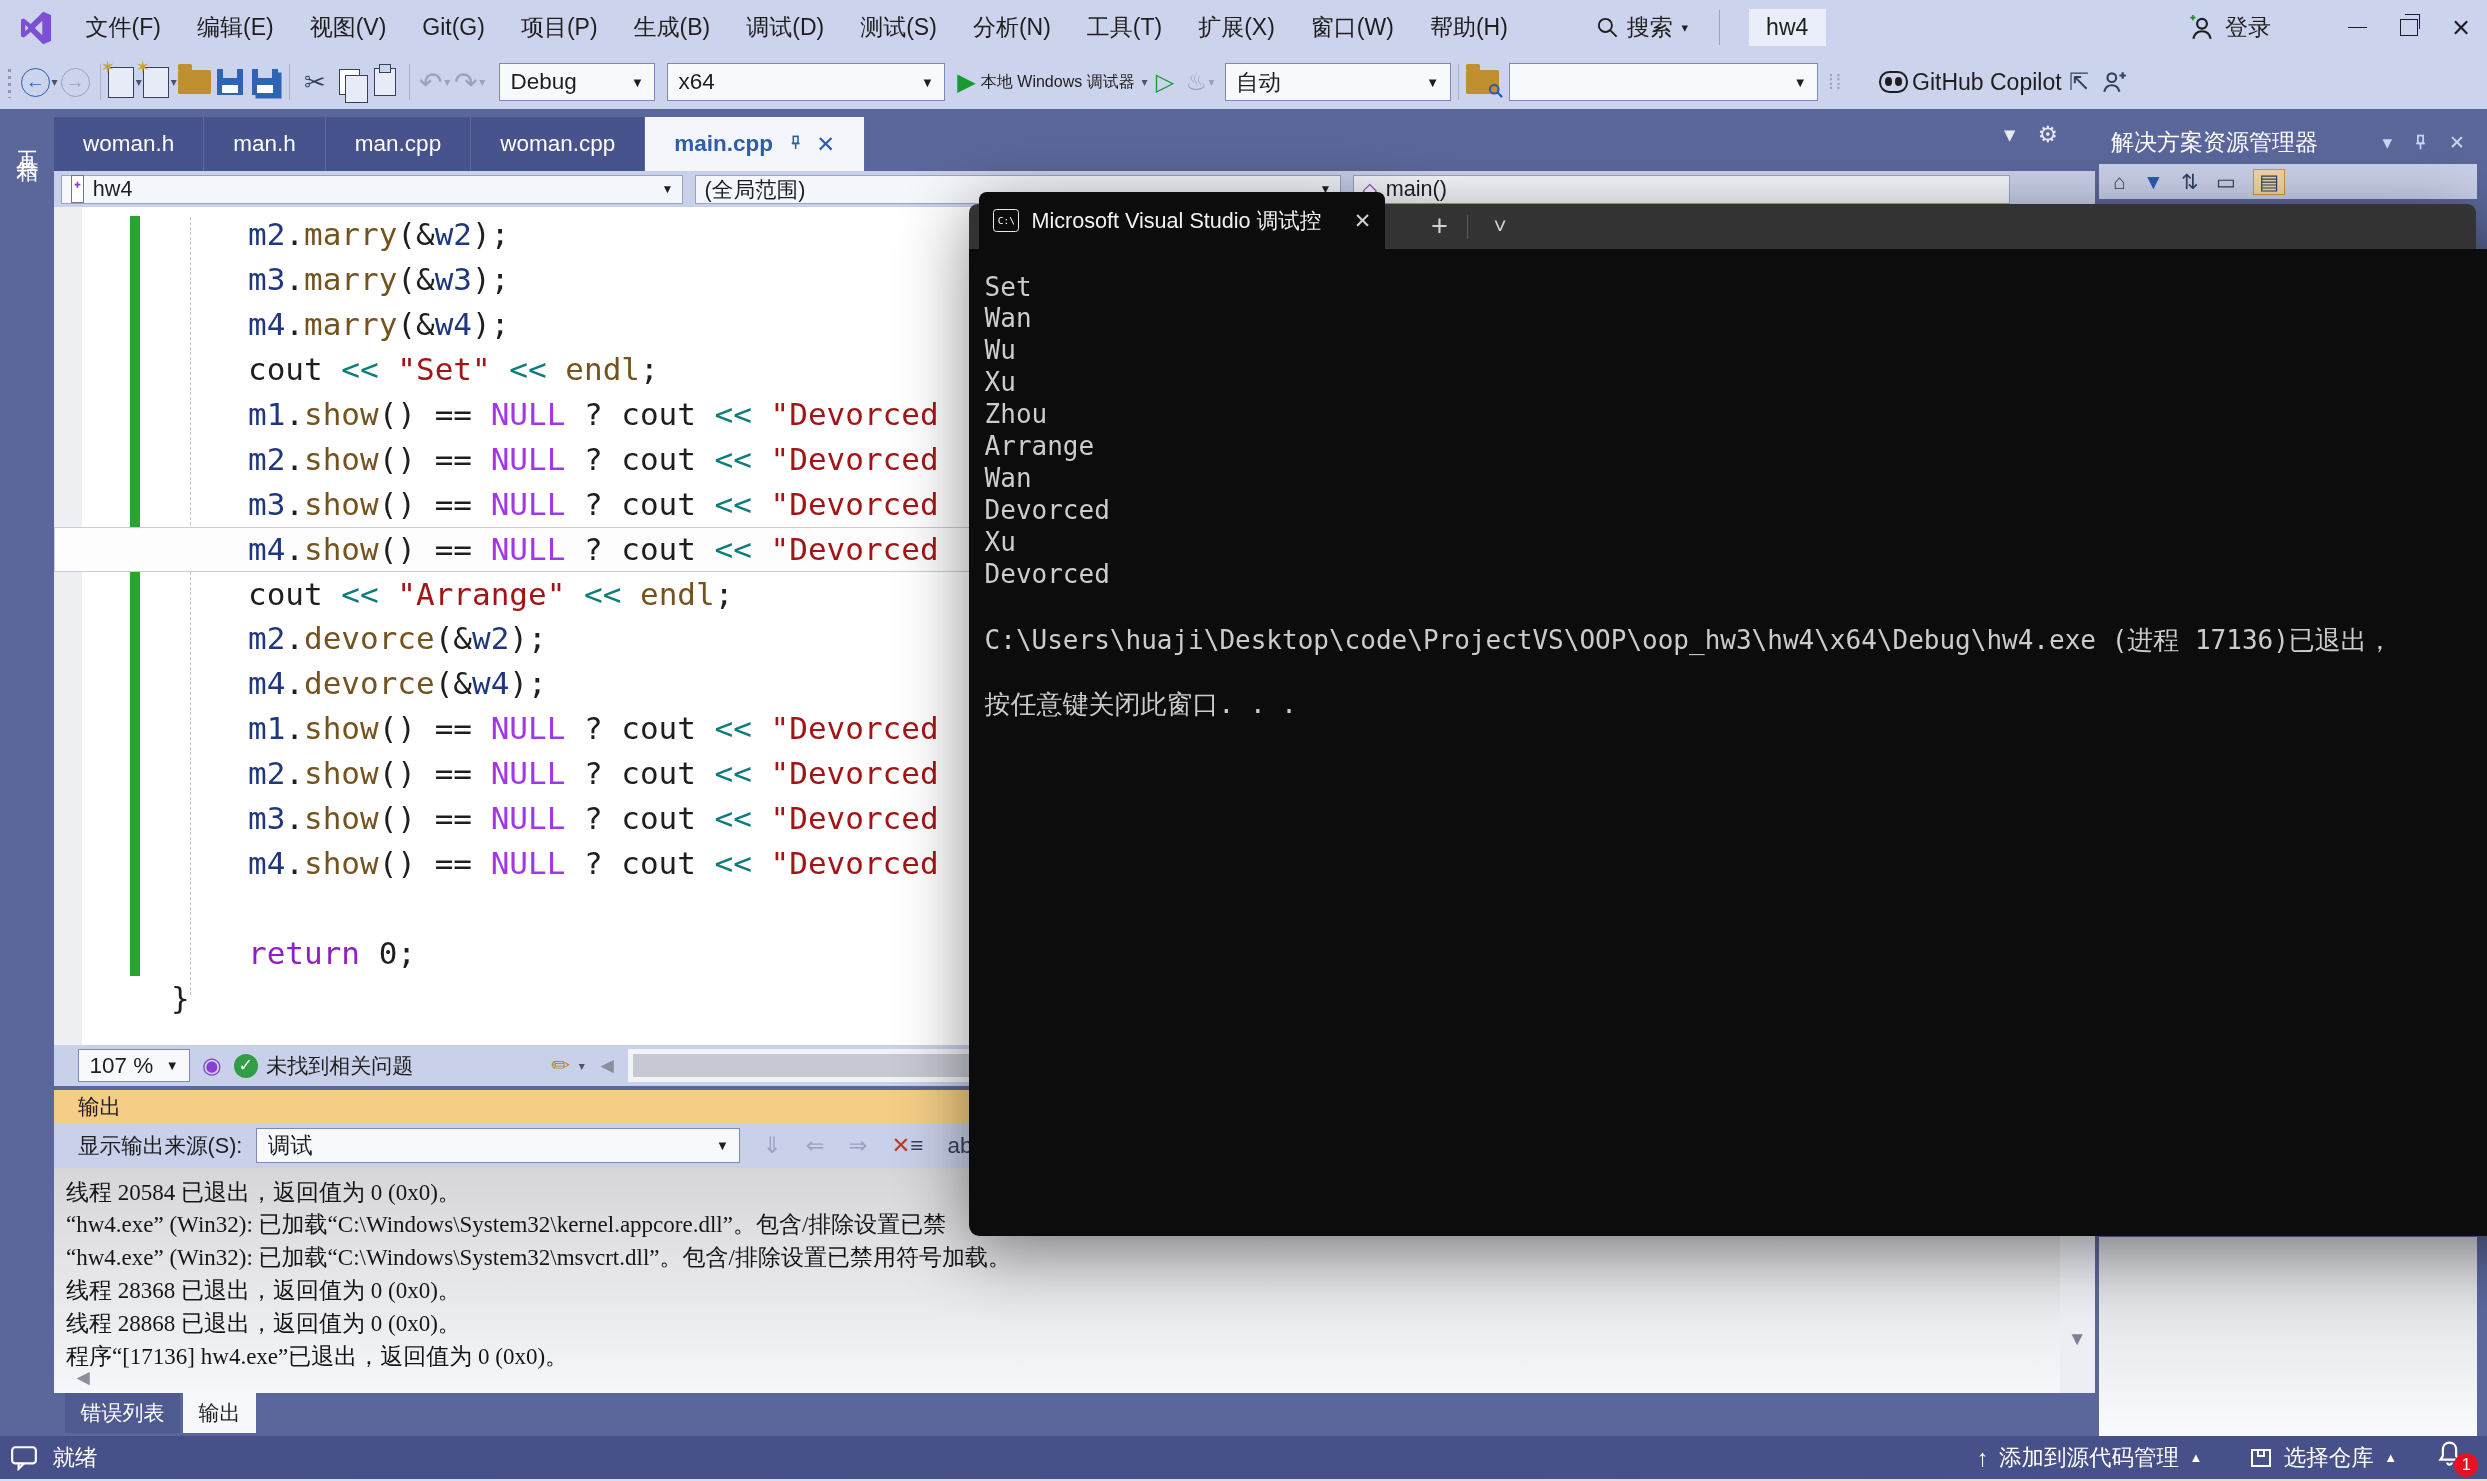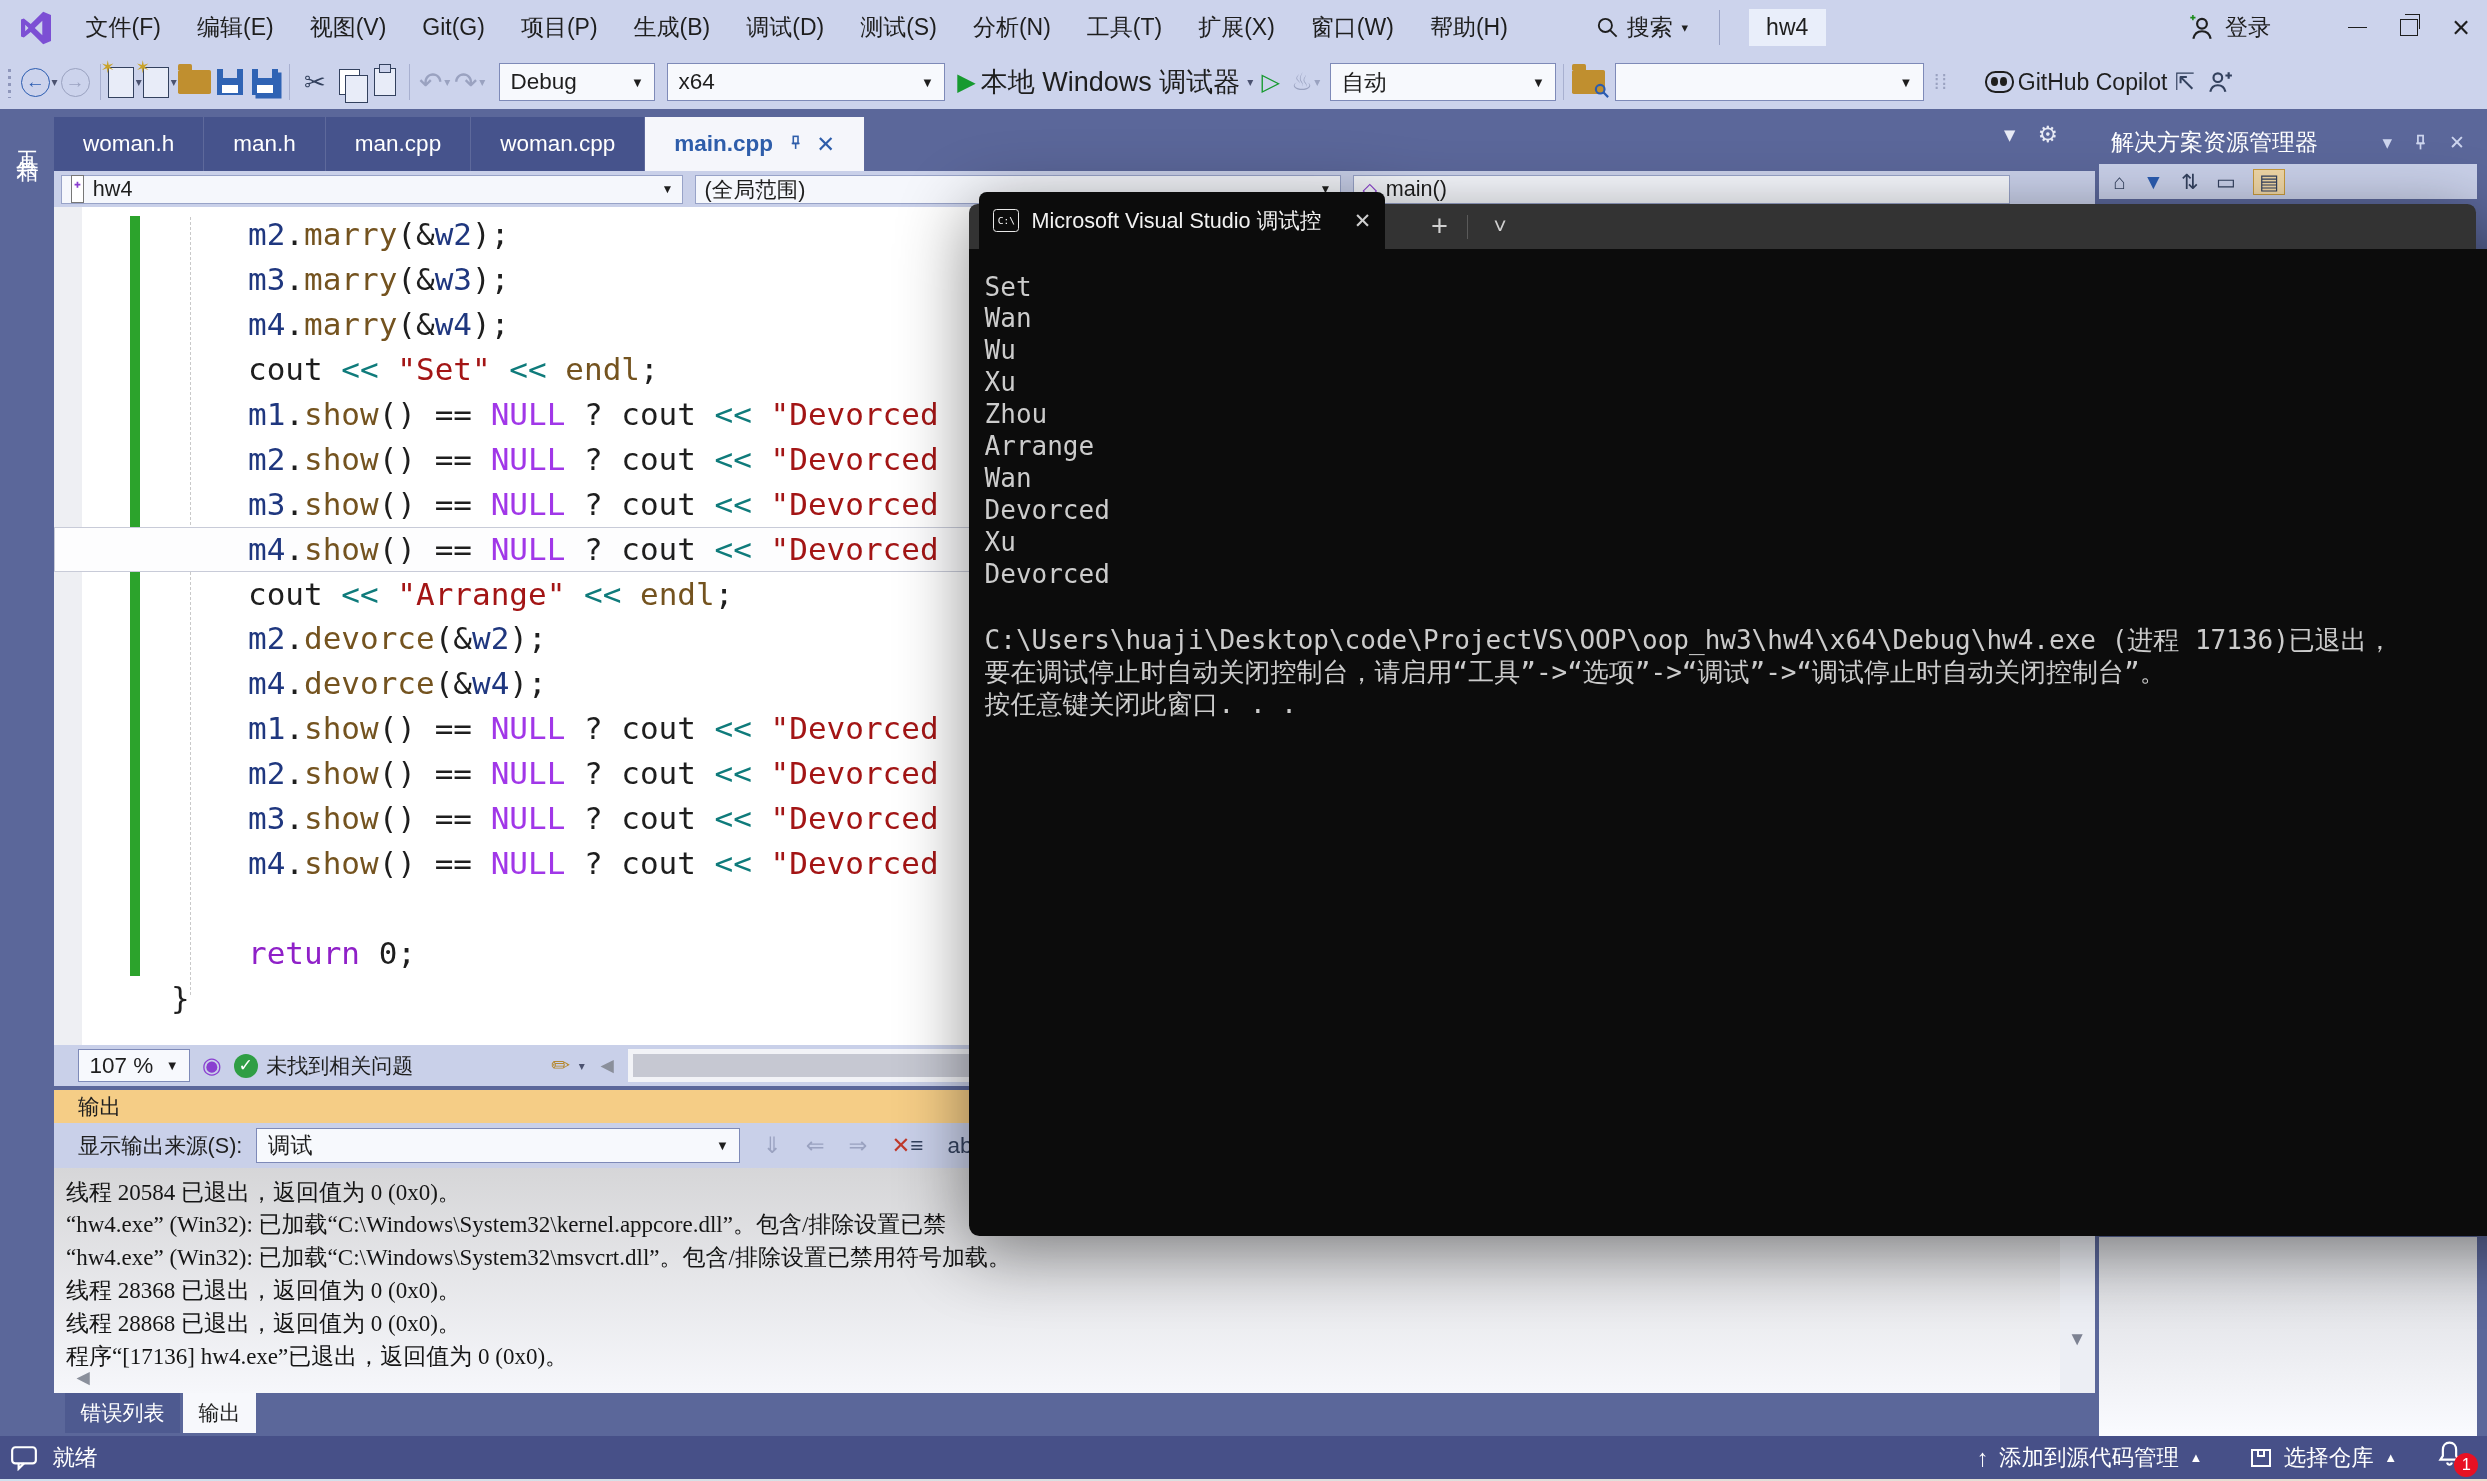--- a/index.html
+++ b/index.html
@@ -29,21 +29,21 @@
   .tsep { width:0.9px; height:36px; background:#a8b0d0; margin:0 7px; }
   .dd { font-size:12px; color:#4b5270; margin-left:1.7px; }
   .circle-nav { width:29px; height:29px; border:1.7px solid #2b5cb0; border-radius:50%; color:#2b5cb0; font-size:19px; display:flex; align-items:center; justify-content:center; }
   .circle-nav.disabled { border-color:#9aa2c0; color:#9aa2c0; }
   .gray { color:#9aa2c0; }
   .combo { background:#f7f9fd; border:0.9px solid #7e8ab8; height:38px; display:flex; align-items:center; font-size:22.5px; padding:0 10.4px; justify-content:space-between; }
   .combo .val { white-space:nowrap; overflow:hidden; }
   .combo .arr { font-size:13px; margin-left:12px; color:#1e1e1e; }
   .play-filled { color:#169a2f; font-size:24px; }
   .play-outline { color:#169a2f; font-size:24px; }
-  .run-label { font-size:27px; margin:0 5.2px; white-space:nowrap;text-align:center; }
+  .run-label { font-size:16px; margin:0 5.2px; white-space:nowrap;text-align:center; }
   .doc-icon { width:26px; height:31px; border:1.7px solid #33415e; background:#e8ecf8; position:relative; }
   .doc-icon .spark { position:absolute; left:-8.6px; top:-10.4px; color:#c9a227; font-size:17.3px; }
   .save-icon { width:26px; height:26px; background:#2f63b4; position:relative; }
   .save-icon::before { content:""; position:absolute; left:6px; top:0; width:14px; height:8.6px; background:#ccd3ec; }
   .save-icon::after { content:""; position:absolute; left:5.2px; bottom:1.7px; width:15.6px; height:8.6px; background:#fff; }
   .copy-icon { width:21px; height:26px; border:1.7px solid #33415e; background:#fff; position:relative; }
   .copy-icon::before { content:""; position:absolute; left:5.2px; top:5.2px; width:21px; height:26px; border:1.7px solid #33415e; background:#e8ecf8; }
   .paste-icon { width:22.5px; height:28px; border:1.7px solid #33415e; background:#e8ecf8; position:relative; }
   .paste-icon::before { content:""; position:absolute; left:4.3px; top:-5.2px; width:10.4px; height:7px; border:1.7px solid #33415e; background:#ccd3ec; }
   .folder-gold { width:33px; height:24px; background:#c08f2f; position:relative; border-radius:1.7px; }
@@ -516,17 +516,16 @@
       <div class="con-line" style="top: 54px;">Wan</div>
       <div class="con-line" style="top: 86px;">Wu</div>
       <div class="con-line" style="top: 118px;">Xu</div>
       <div class="con-line" style="top: 150px;">Zhou</div>
       <div class="con-line" style="top: 182px;">Arrange</div>
       <div class="con-line" style="top: 214px;">Wan</div>
       <div class="con-line" style="top: 246px;">Devorced</div>
       <div class="con-line" style="top: 278px;">Xu</div>
       <div class="con-line" style="top: 310px;">Devorced</div>
       <div class="con-line" style="top: 374px;">C:\Users\huaji\Desktop\code\ProjectVS\OOP\oop_hw3\hw4\x64\Debug\hw4.exe (进程 17136)已退出，</div>
-      <div class="con-line" style="top: 406px;">要在调试停止时自动关闭控制台，请启用“工具”-&gt;“选项”-&gt;“调试”-&gt;“调试停止时自动关闭控制台”。</div>
       <div class="con-line" style="top: 438px;">按任意键关闭此窗口. . .</div>
     </div>
 </div>
 
 
 </body></html>

